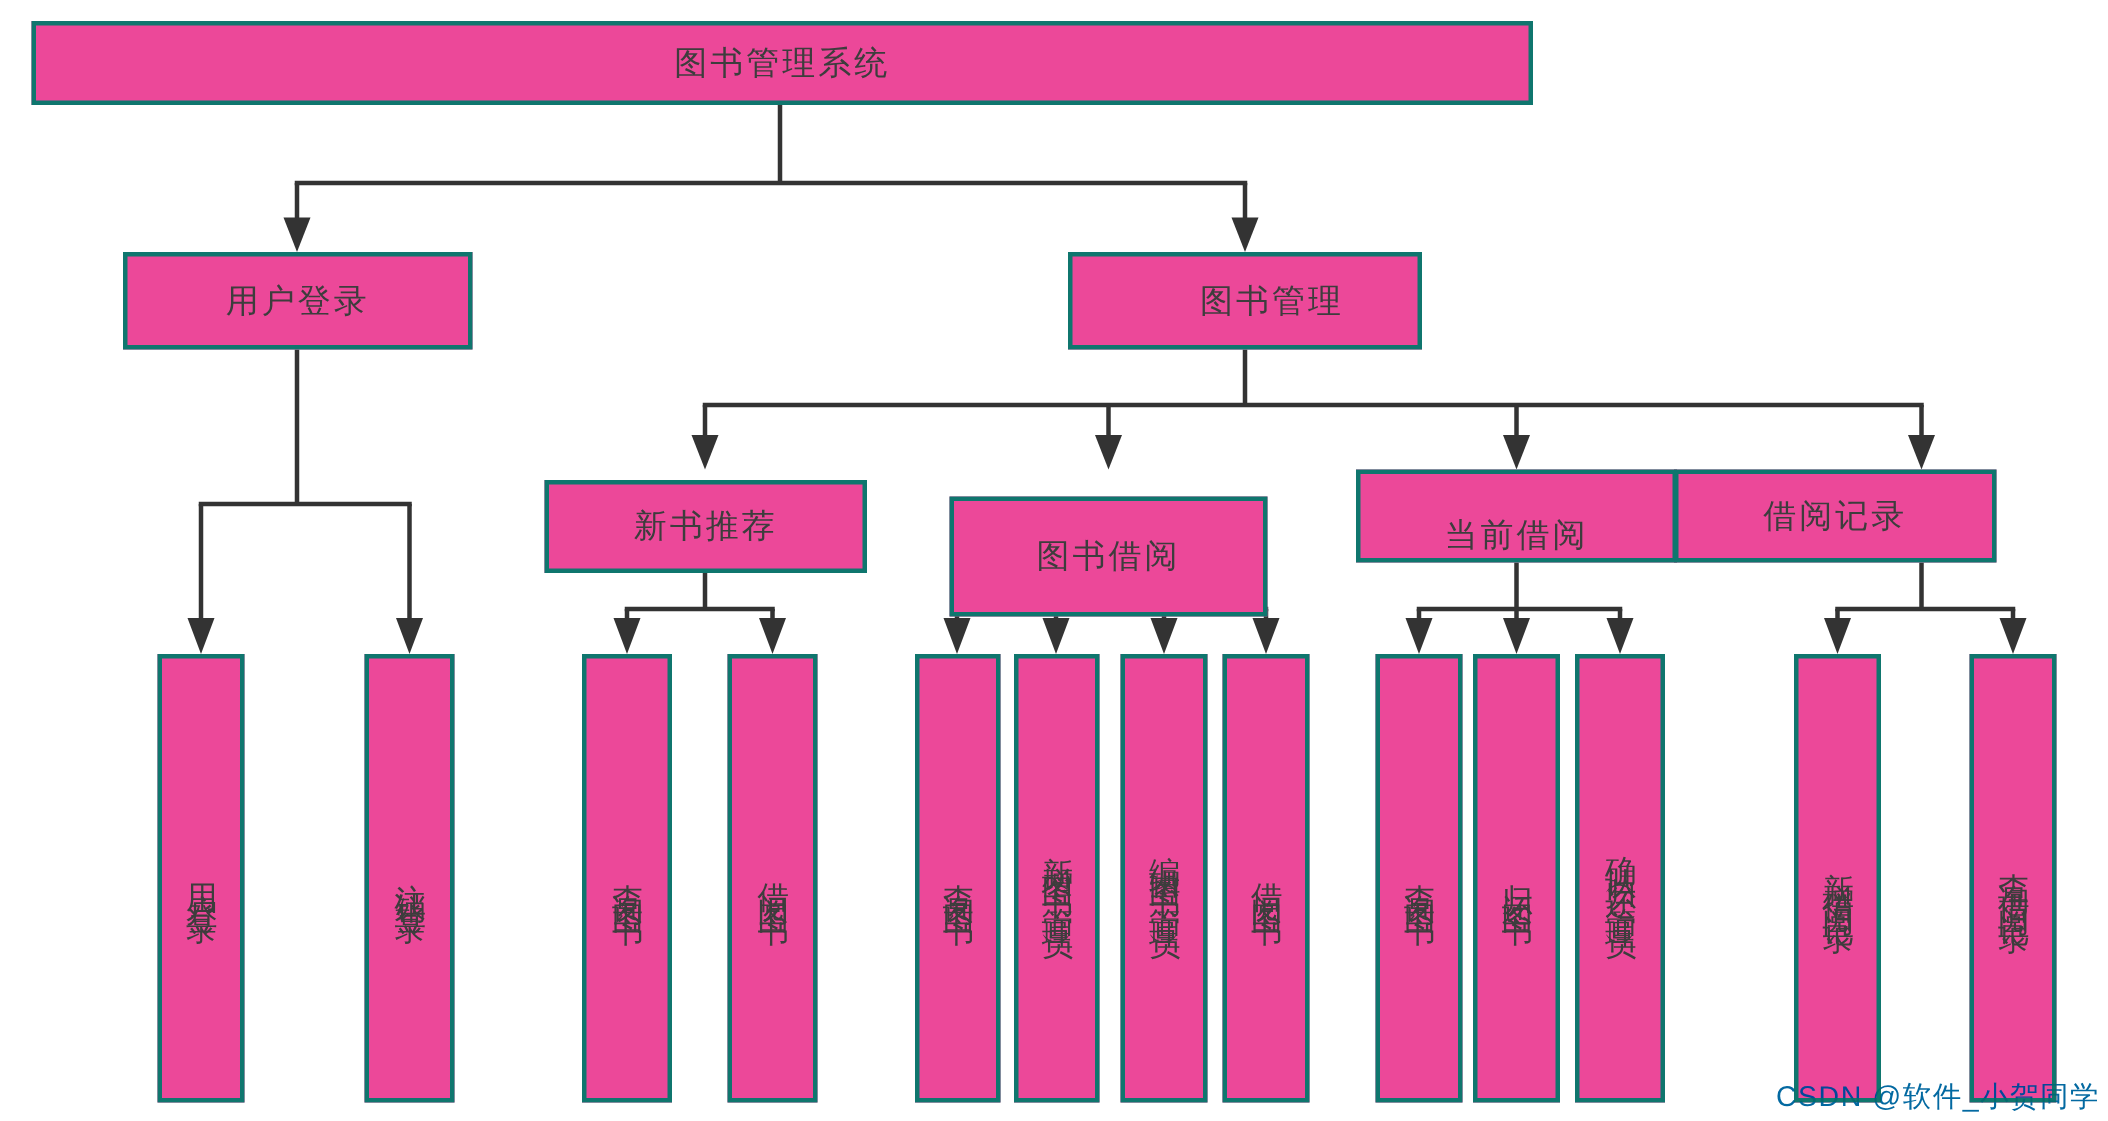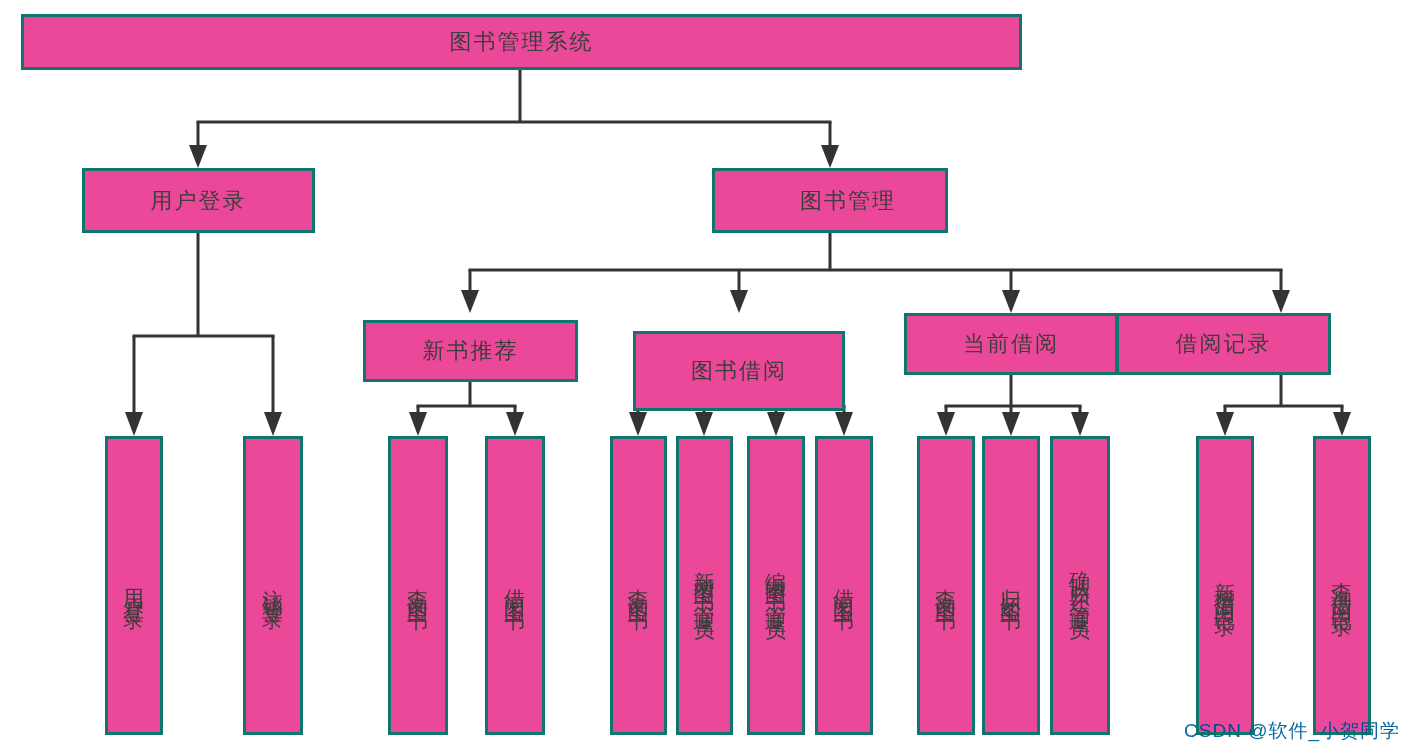--- a/index.html
+++ b/index.html
@@ -109,21 +109,21 @@
   <div class="node hnode" style="left:712px; top:168px; width:236px; height:65px;padding-left:36px;">
     <span>图书管理</span>
   </div>
 
   <div class="node hnode" style="left:363px; top:305px; width:215px; height:62px;margin-top:15px;">
     <span>新书推荐</span>
   </div>
   <div class="node hnode" style="left:633px; top:313px; width:212px; height:80px;margin-top:18px;">
     <span>图书借阅</span>
   </div>
-  <div class="node hnode" style="left:904px; top:313px; width:214px; height:62px;">
+  <div class="node hnode" style="left:904px; top:313px; width:214px; height:62px;align-items:flex-end;">
     <span>当前借阅</span>
   </div>
   <div class="node hnode" style="left:1116px; top:313px; width:215px; height:62px;">
     <span>借阅记录</span>
   </div>
 
   <div class="node leaf" style="left:105px; width:58px;">
     <span class="vtext">用户登录</span>
   </div>
   <div class="node leaf" style="left:243px; width:60px;">

